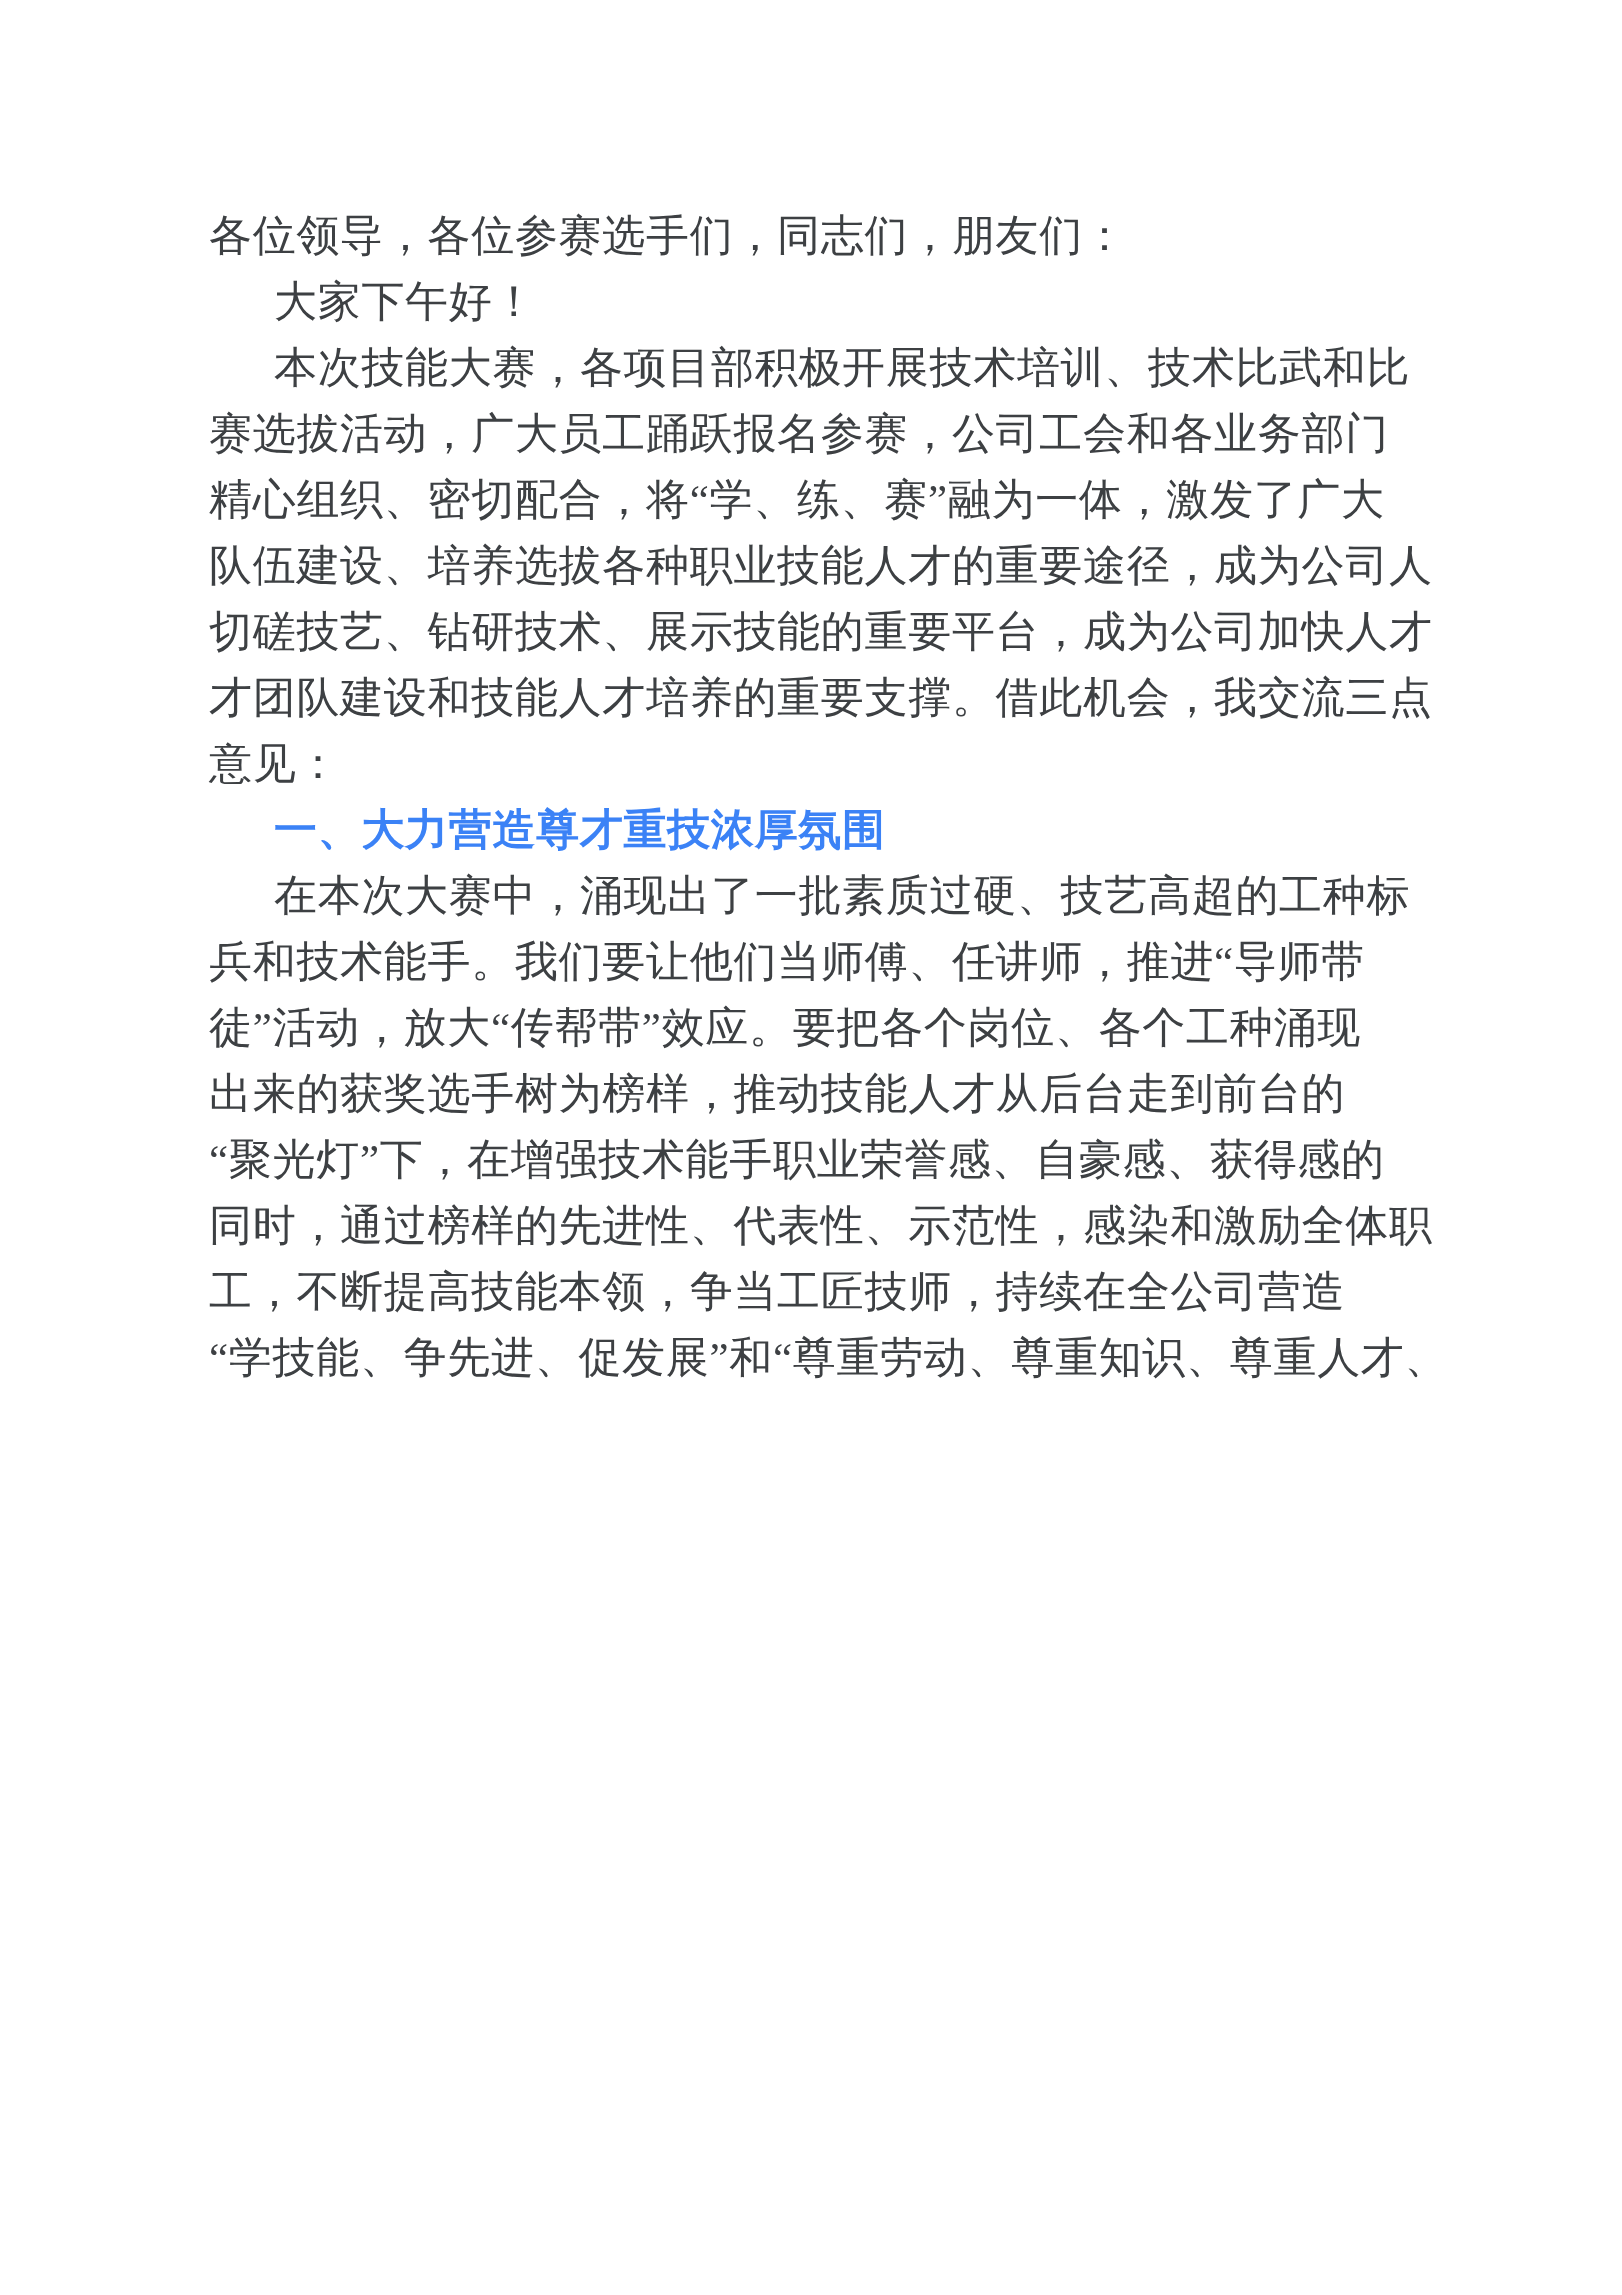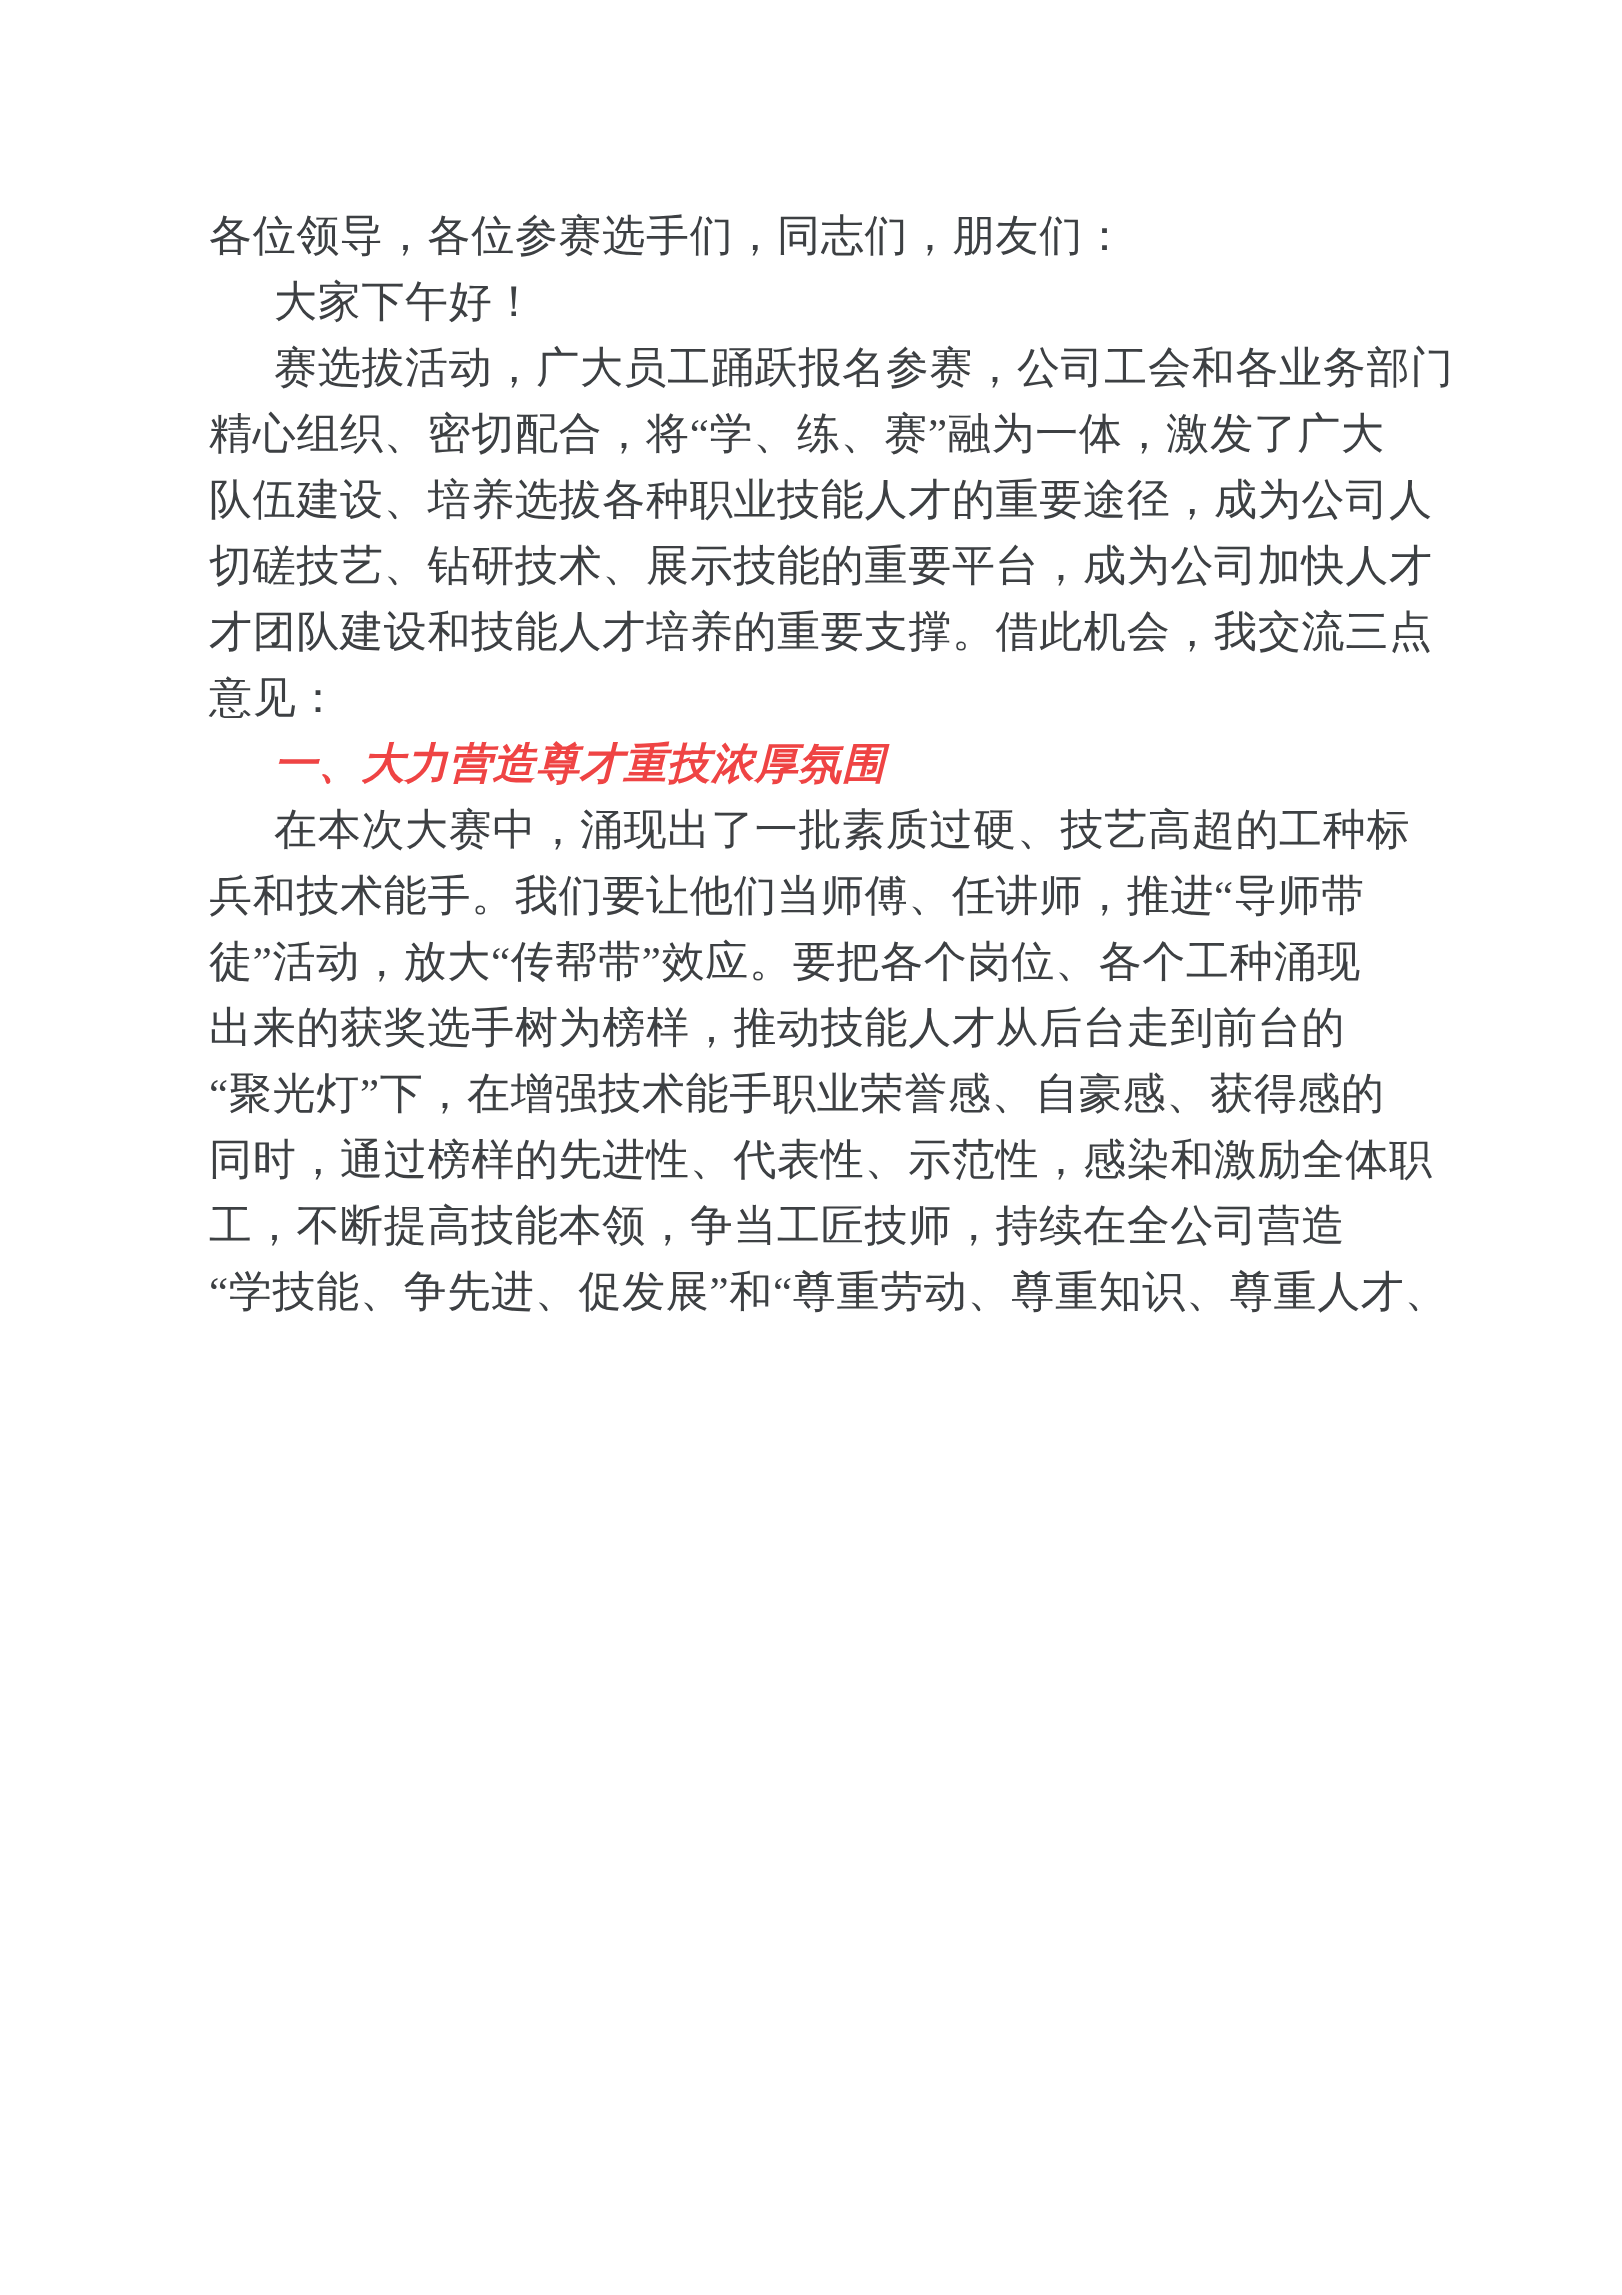--- a/index.html
+++ b/index.html
@@ -32,36 +32,36 @@
     letter-spacing: 0.7px;
     color: #3d4043;
     white-space: pre;
     font-kerning: none;
   }
   .para.indent .text-line:first-child {
     text-indent: 65px;
   }
   .para.bold .text-line {
     font-weight: bold;
-    color: #ef4444;
-    font-style: italic;
+    color: #3b82f6;
   }
 </style>
 </head>
 <body>
 
 <div class="page">
   <div class="doc-body" id="doc-body">
       <div class="para">
         <div class="text-line">各位领导，各位参赛选手们，同志们，朋友们：</div>
       </div>
       <div class="para indent">
         <div class="text-line">大家下午好！</div>
       </div>
       <div class="para indent">
+        <div class="text-line">本次技能大赛，各项目部积极开展技术培训、技术比武和比</div>
         <div class="text-line">赛选拔活动，广大员工踊跃报名参赛，公司工会和各业务部门</div>
         <div class="text-line">精心组织、密切配合，将“学、练、赛”融为一体，激发了广大</div>
         <div class="text-line">队伍建设、培养选拔各种职业技能人才的重要途径，成为公司人</div>
         <div class="text-line">切磋技艺、钻研技术、展示技能的重要平台，成为公司加快人才</div>
         <div class="text-line">才团队建设和技能人才培养的重要支撑。借此机会，我交流三点</div>
         <div class="text-line">意见：</div>
       </div>
       <div class="para indent bold">
         <div class="text-line">一、大力营造尊才重技浓厚氛围</div>
       </div>

